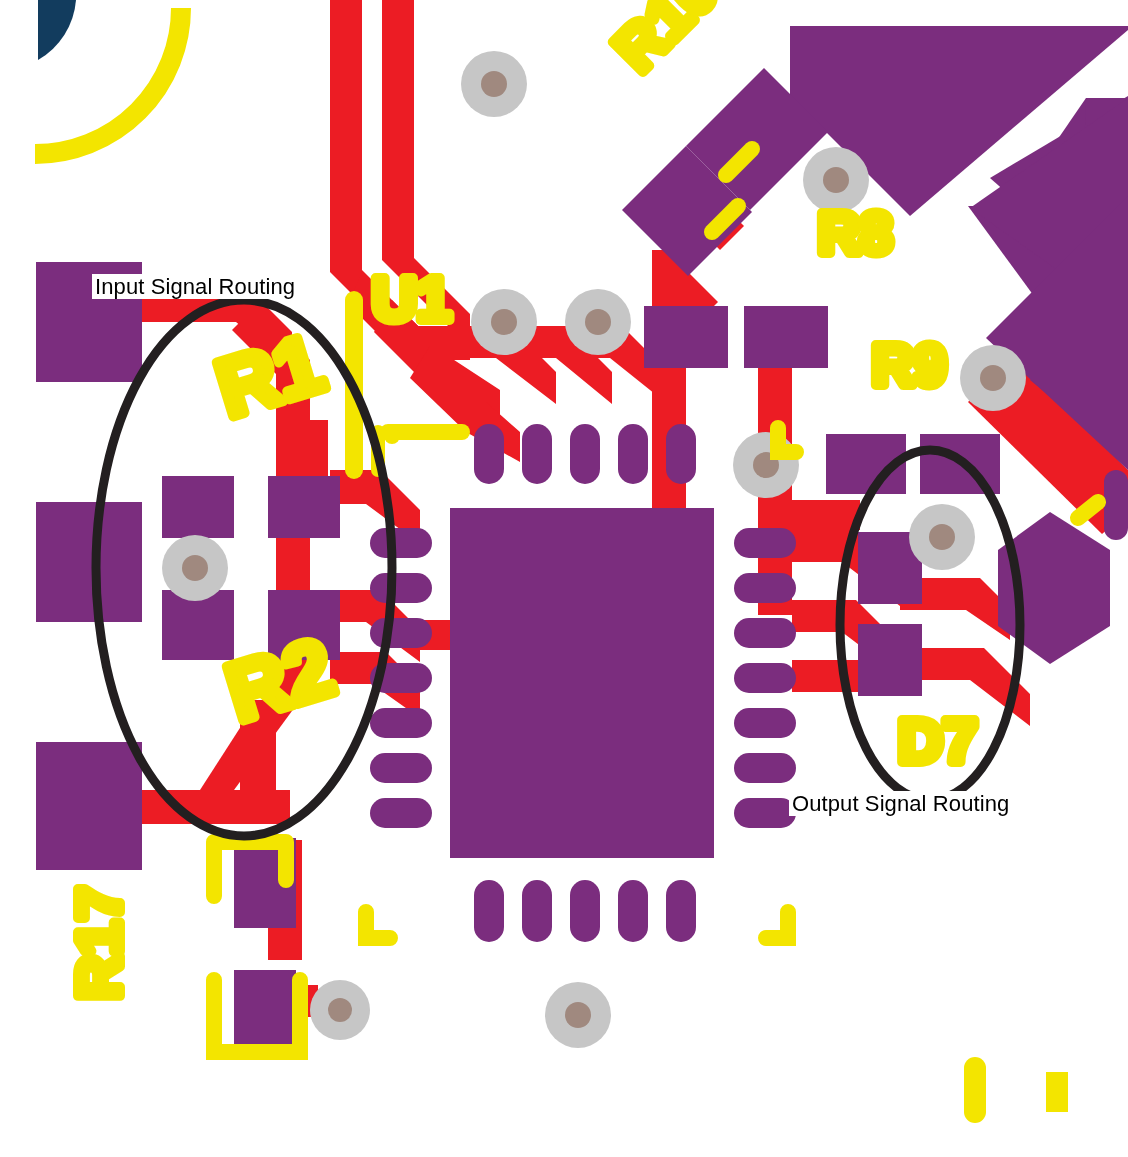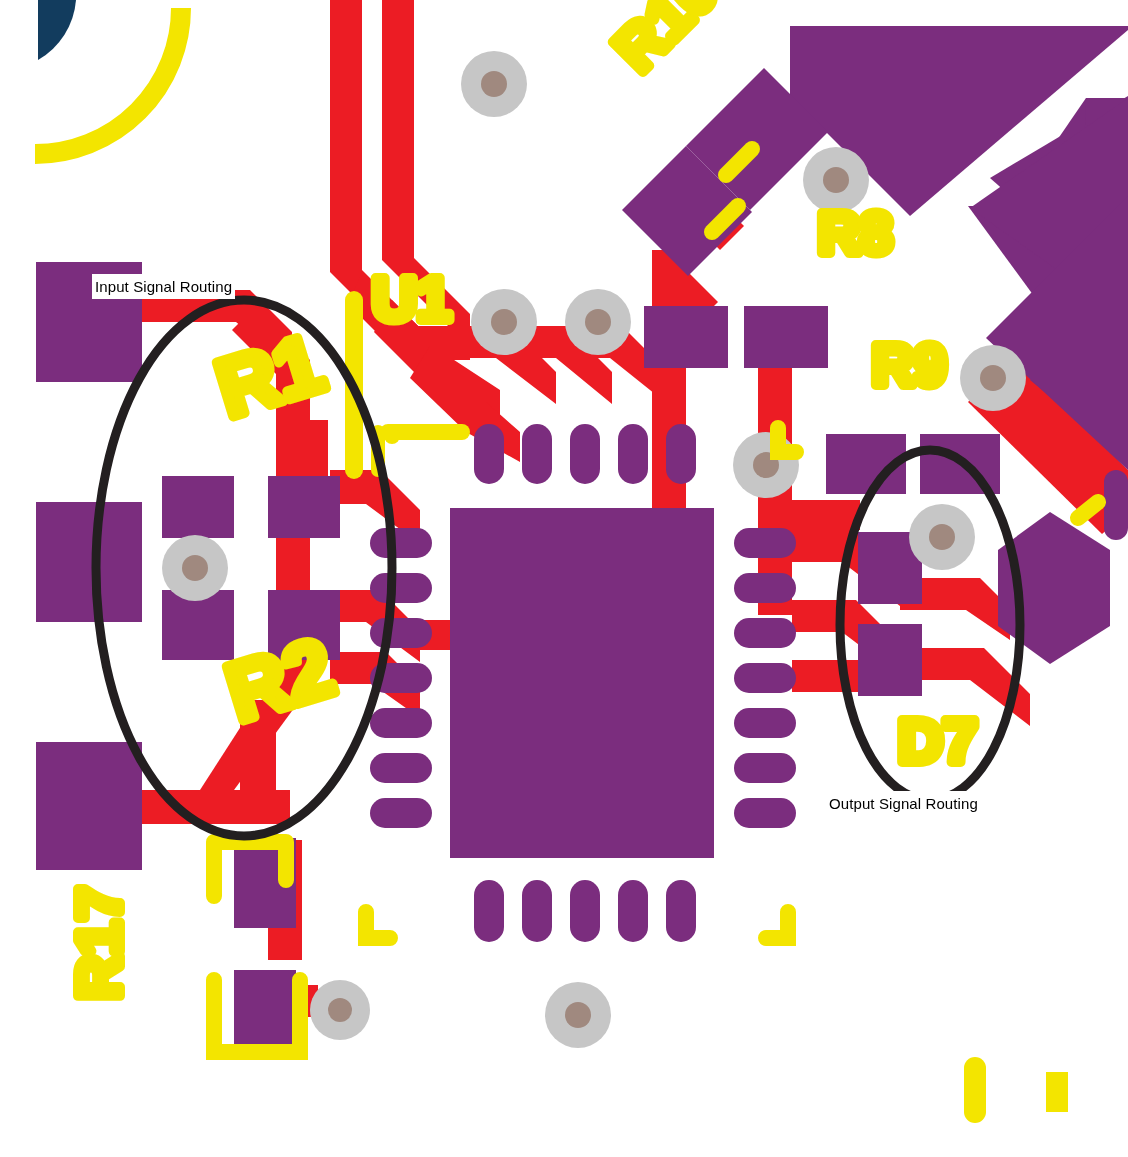--- a/index.html
+++ b/index.html
@@ -23,32 +23,32 @@
     top: 0;
     width: 1128px;
     height: 1157px;
     display: block;
   }
   .annotation-label {
     position: absolute;
     background: #ffffff;
     color: #000000;
     font-family: "Liberation Sans", sans-serif;
-    font-size: 15px;
+    font-size: 22px;
     line-height: 23px;
     white-space: nowrap;
     padding: 1px 3px;
     letter-spacing: 0.1px;
   }
   #annot-input {
     left: 92px;
     top: 274px;
   }
   #annot-output {
-    left: 826px;
+    left: 789px;
     top: 791px;
   }
 </style>
 </head>
 <body>
 
 <div id="pcb-root">
 
   <svg id="pcb-canvas" viewBox="0 0 1128 1157" xmlns="http://www.w3.org/2000/svg">
 

